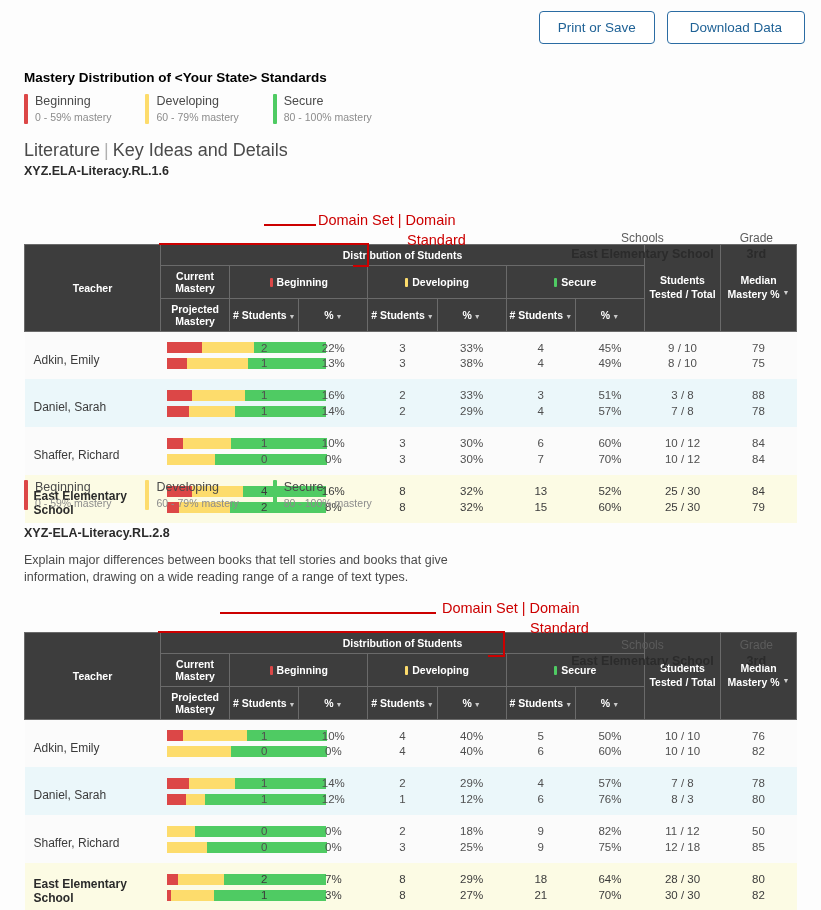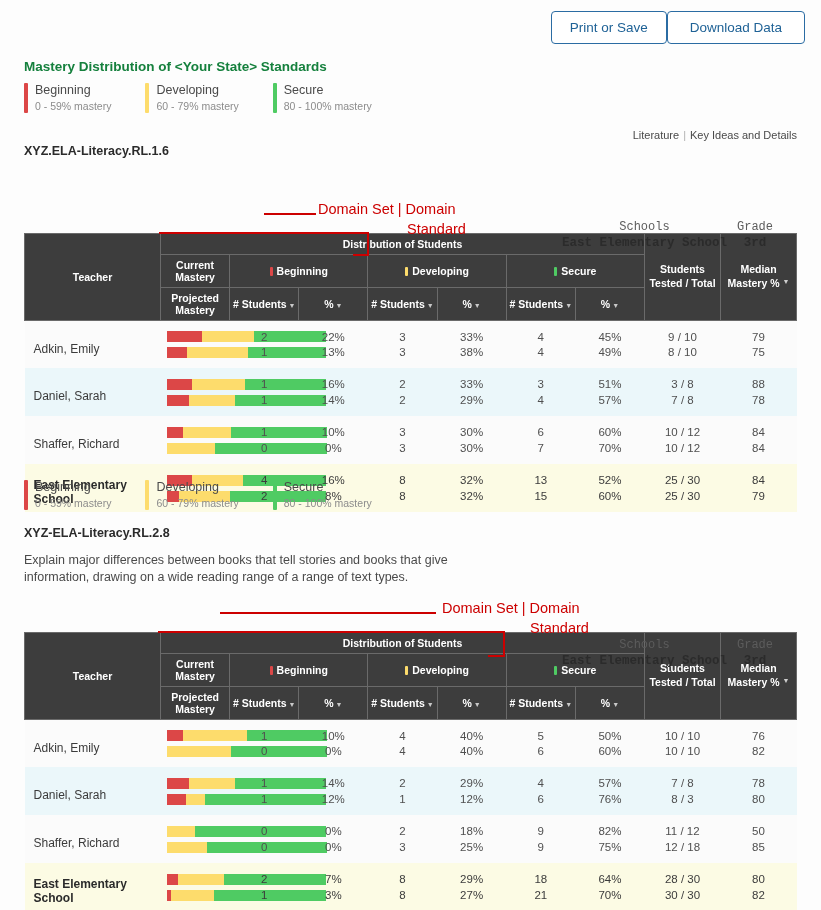--- a/index.html
+++ b/index.html
@@ -9,66 +9,66 @@
     background: #fdfdfd;
     font-family: "Liberation Sans", sans-serif;
     color: #3b3b3b;
     overflow: hidden;
   }
   .page { position: relative; width: 821px; height: 910px; background: #fdfdfd; }
 
   
   .toolbar {
     position: absolute; top: 11px; right: 16px;
-    display: flex; gap: 0;
+    display: flex; gap: 12px;
   }
   .btn {
     border: 1px solid #2b6ca3;
     background: #ffffff;
     color: #1f6296;
     font-size: 13.5px;
     border-radius: 4px;
     padding: 8px 18px;
     cursor: pointer;
     font-family: "Liberation Sans", sans-serif;
     white-space: nowrap;
   }
   .btn.wide { padding: 8px 22px; }
 
   
   .section { position: relative; padding: 0 24px; }
 
   .mastery-title {
-    font-size: 13.5px; font-weight: bold; color: #15803d;
-    margin: 5px 0 9px 0;
+    font-size: 13.5px; font-weight: bold; color: #000000;
+    margin: 16px 0 9px 0;
   }
 
   
   .legend { display: flex; gap: 0; margin-bottom: 16px; }
   .legend-item {
     display: flex; padding-right: 34px;
   }
   .legend-swatch { width: 4px; border-radius: 1px; margin-right: 7px; }
   .legend-txt { line-height: 1.25; }
   .legend-name { font-size: 12.5px; color: #4a4a4a; display: block; }
   .legend-range { font-size: 10.5px; color: #8c8c8c; display: block; margin-top: 1px;}
 
   
   .std-block { position: relative; margin-bottom: 6px; }
-  .domainline { font-size: 11px; color: #4a4a4a; text-align: right; }
+  .domainline { font-size: 18px; color: #4a4a4a; }
   .domainline .sep { color: #b0b0b0; padding: 0 4px; }
   .stdcode { font-size: 12.5px; font-weight: bold; color: #2b2b2b; margin-top: 3px; }
   .stddesc { font-size: 12.5px; color: #4a4a4a; margin-top: 12px; line-height: 1.35; max-width: 470px;}
 
   .annot { color: #cc0000; font-size: 14.5px; position: absolute; white-space: nowrap; }
   .leader { position: absolute; background: #cc0000; }
 
   .school-grade {
     position: absolute; right: 24px; text-align: center;
-    display: flex; gap: 10px; align-items: flex-end; font-family: Liberation Mono, monospace;
+    display: flex; gap: 26px; align-items: flex-end;
   }
   .sg-col { text-align: center; }
   .sg-label { font-size: 12px; color: #5c5c5c; display:block; }
   .sg-value { font-size: 12.5px; font-weight: bold; color: #2b2b2b; display:block; margin-top: 2px;}
 
   
   table.grid { border-collapse: collapse; width: 773px; table-layout: fixed; }
   table.grid th {
     background: #3d3d3d; color: #ffffff; font-size: 10.5px;
     border: 1px solid #6a6a6a; font-weight: bold; padding: 4px 2px;

